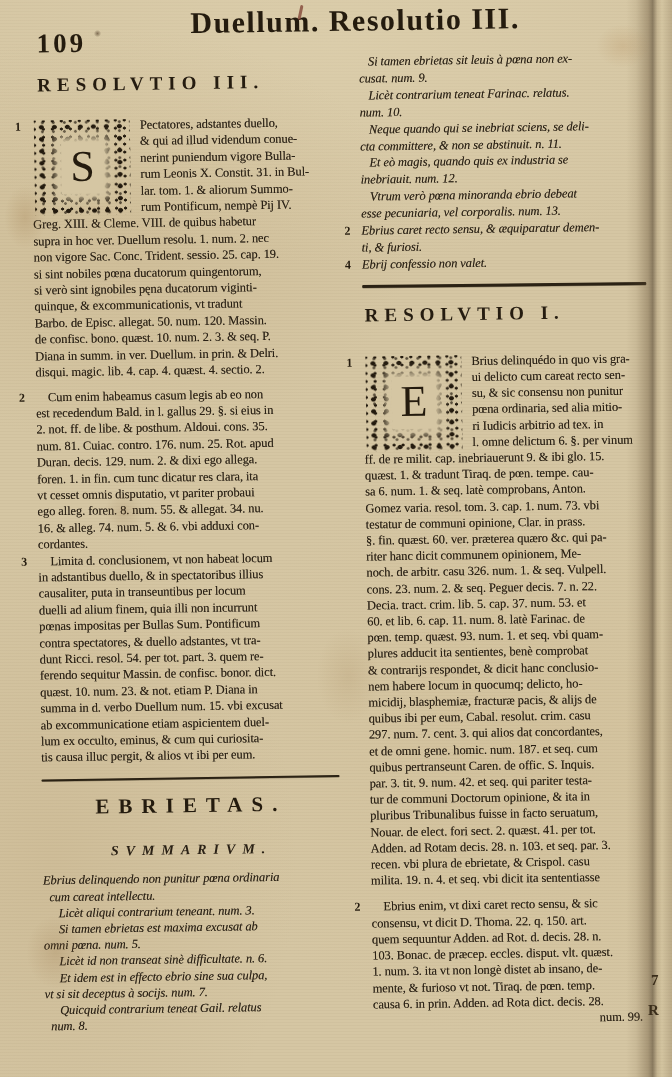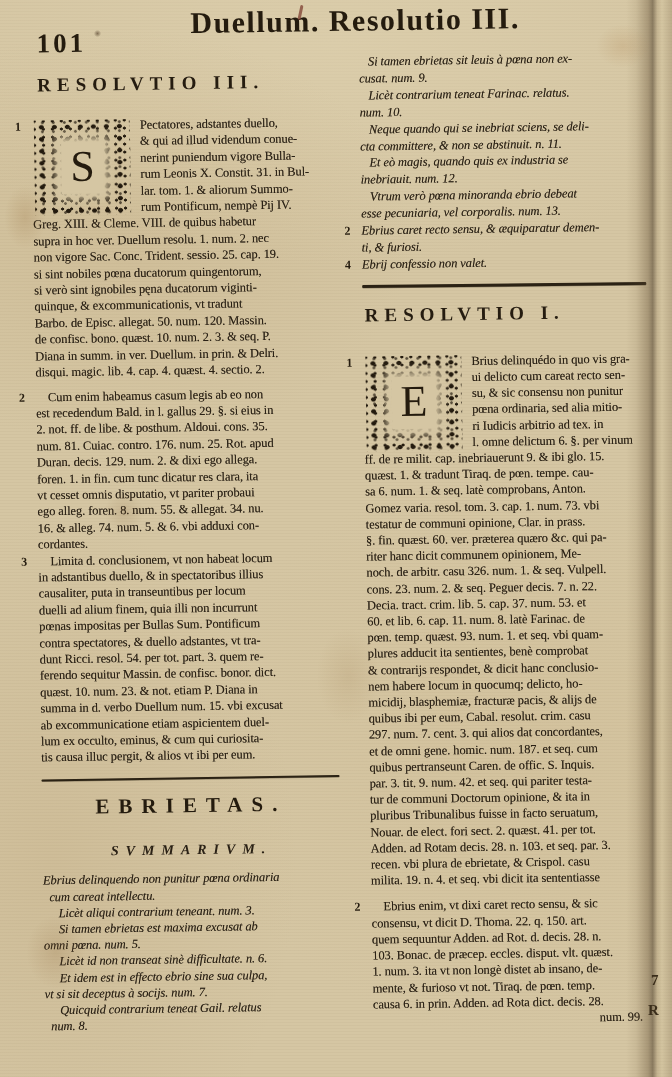--- a/index.html
+++ b/index.html
@@ -72,21 +72,21 @@
   .stain6 { left:104px; top:492px; width:40px; height:40px; background:radial-gradient(ellipse, rgba(120,85,45,0.16), rgba(0,0,0,0) 70%); }
   .inkmark { position:absolute; left:299px; top:5px; width:3px; height:15px;
     background:rgba(112,42,30,0.65); transform:rotate(12deg); border-radius:2px; pointer-events:none; }
 </style>
 </head>
 <body>
 
 <div class="scan">
   <div class="tilt">
 
-    <span class="pagenum">101</span>
+    <span class="pagenum">109</span>
     <span class="runtitle">Duellum. Resolutio III.</span>
 
     <div class="col left">
       <h2 class="res-heading">RESOLVTIO III.</h2>
 
       <div class="para p1-left">
         <span class="mnum">1</span>
         <div class="dropcap">
           <span class="dc-letter">S</span>
         </div>

